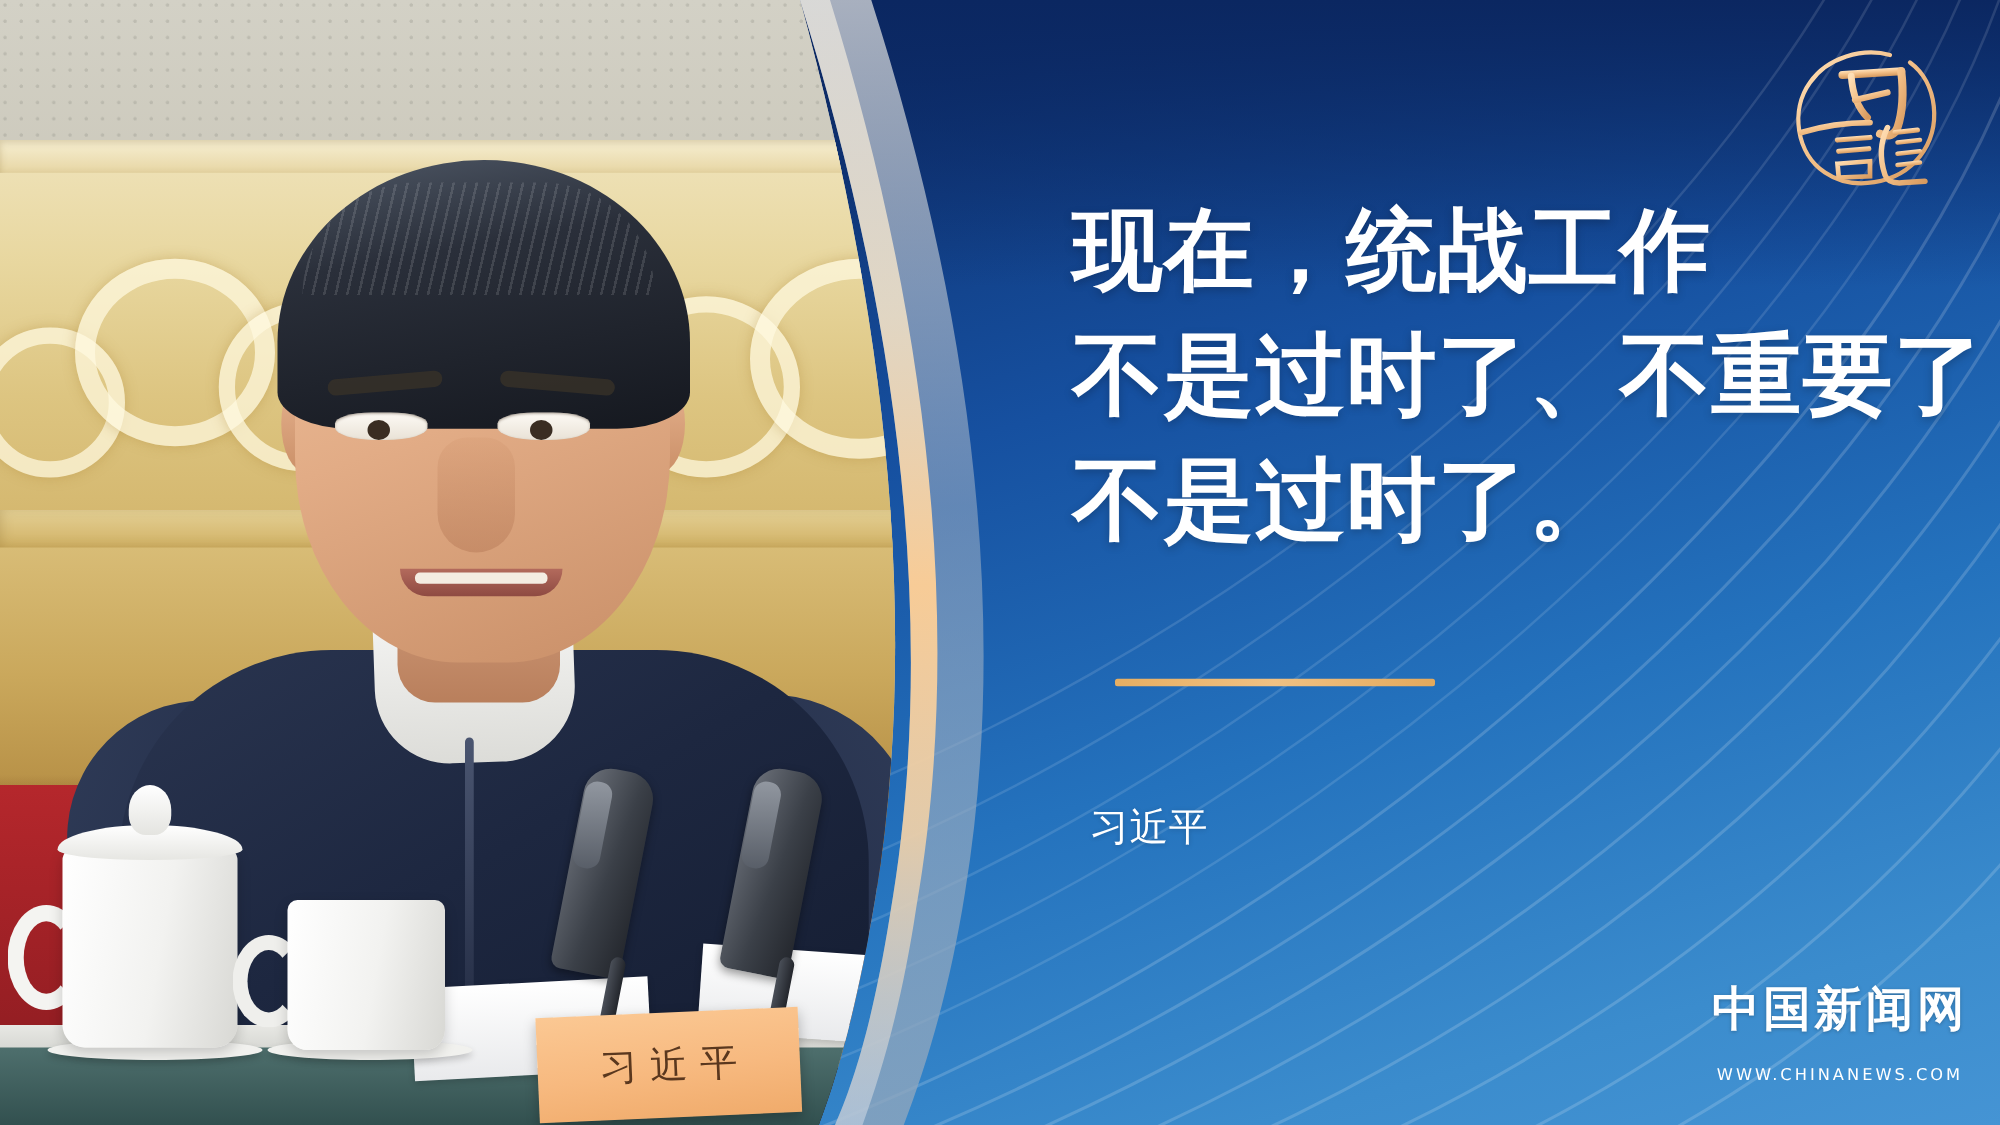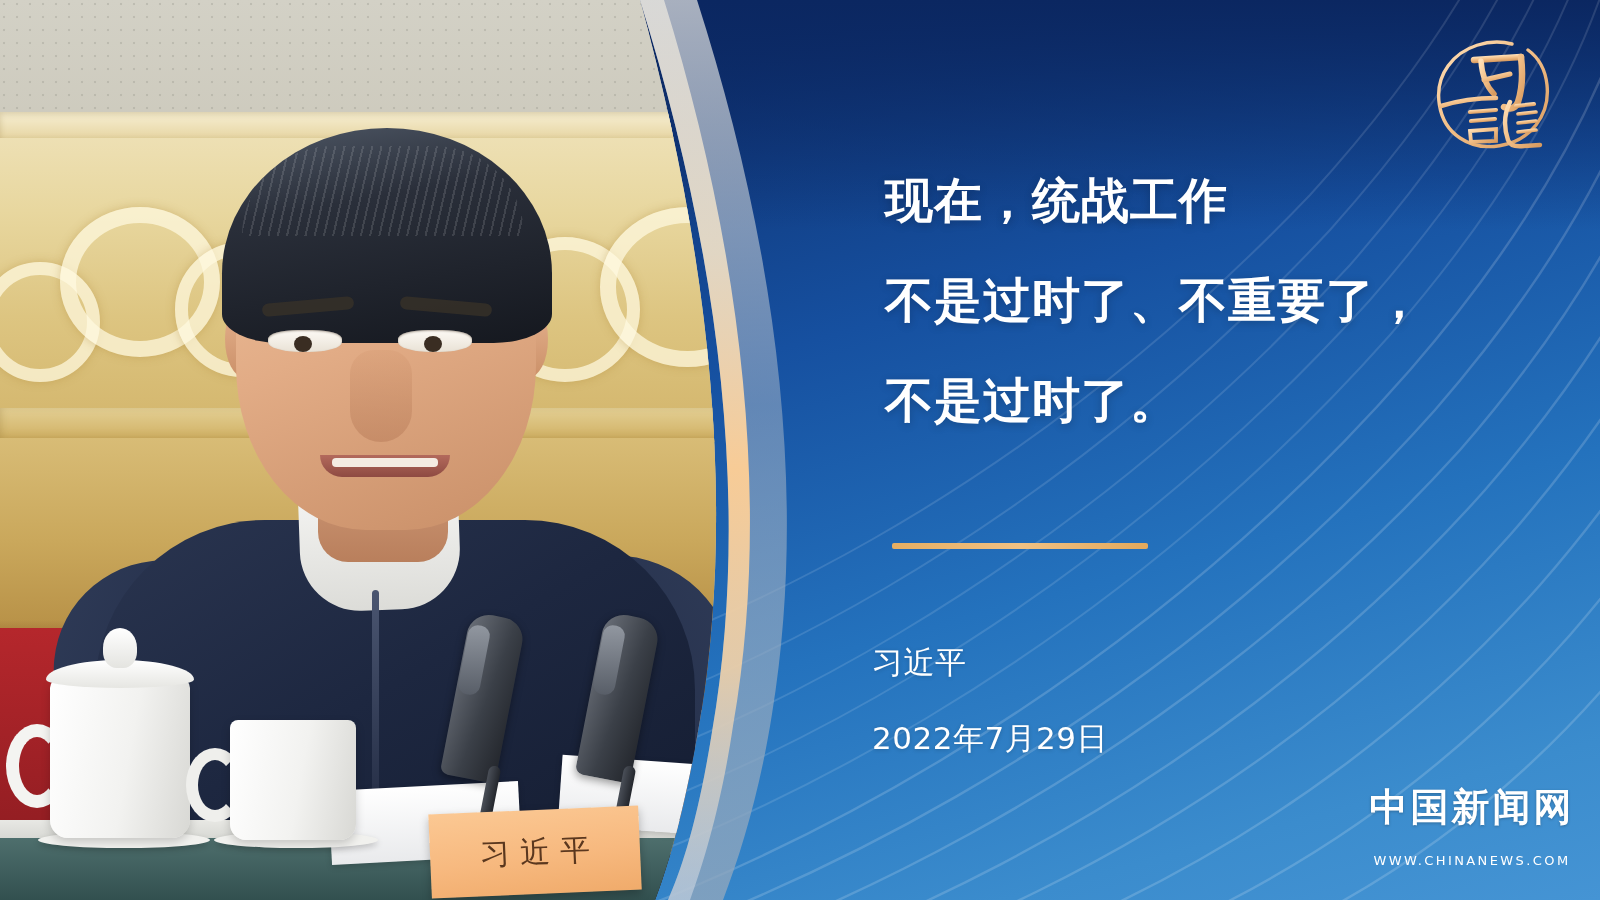--- a/index.html
+++ b/index.html
@@ -193,25 +193,24 @@
     pointer-events:none;
   }
   .arc-band svg{width:100%;height:100%;display:block;}
 
   
   .headline{
     position:absolute;left:858px;top:150px;width:700px;
     color:#ffffff;
     font-family:"DejaVu Sans","Liberation Sans",sans-serif;
     font-weight:700;
-    font-size:48px;
+    font-size:72px;
     line-height:100px;
     letter-spacing:1px;
     text-shadow:0 2px 8px rgba(0,0,0,.22);
-    margin-left:27px;
   }
   .headline div{white-space:nowrap;}
 
   .divider{
     position:absolute;left:892px;top:543px;width:256px;height:6px;
     background:linear-gradient(90deg,#e6ae62 0%,#f0c183 50%,#e3a95c 100%);
     border-radius:2px;
   }
 
   .attrib{
@@ -424,21 +423,20 @@
   <div class="headline">
     <div>现在，统战工作</div>
     <div>不是过时了、不重要了，</div>
     <div>不是过时了。</div>
   </div>
 
   <div class="divider"></div>
 
   <div class="attrib">
     <div>习近平</div>
-    <span class="date">2022年7月29日</span>
   </div>
 
   <div class="watermark">
     <div class="wm-cn">中国新闻网</div>
     <div class="wm-url">WWW.CHINANEWS.COM</div>
   </div>
 
 </div>
 
 </body></html>

